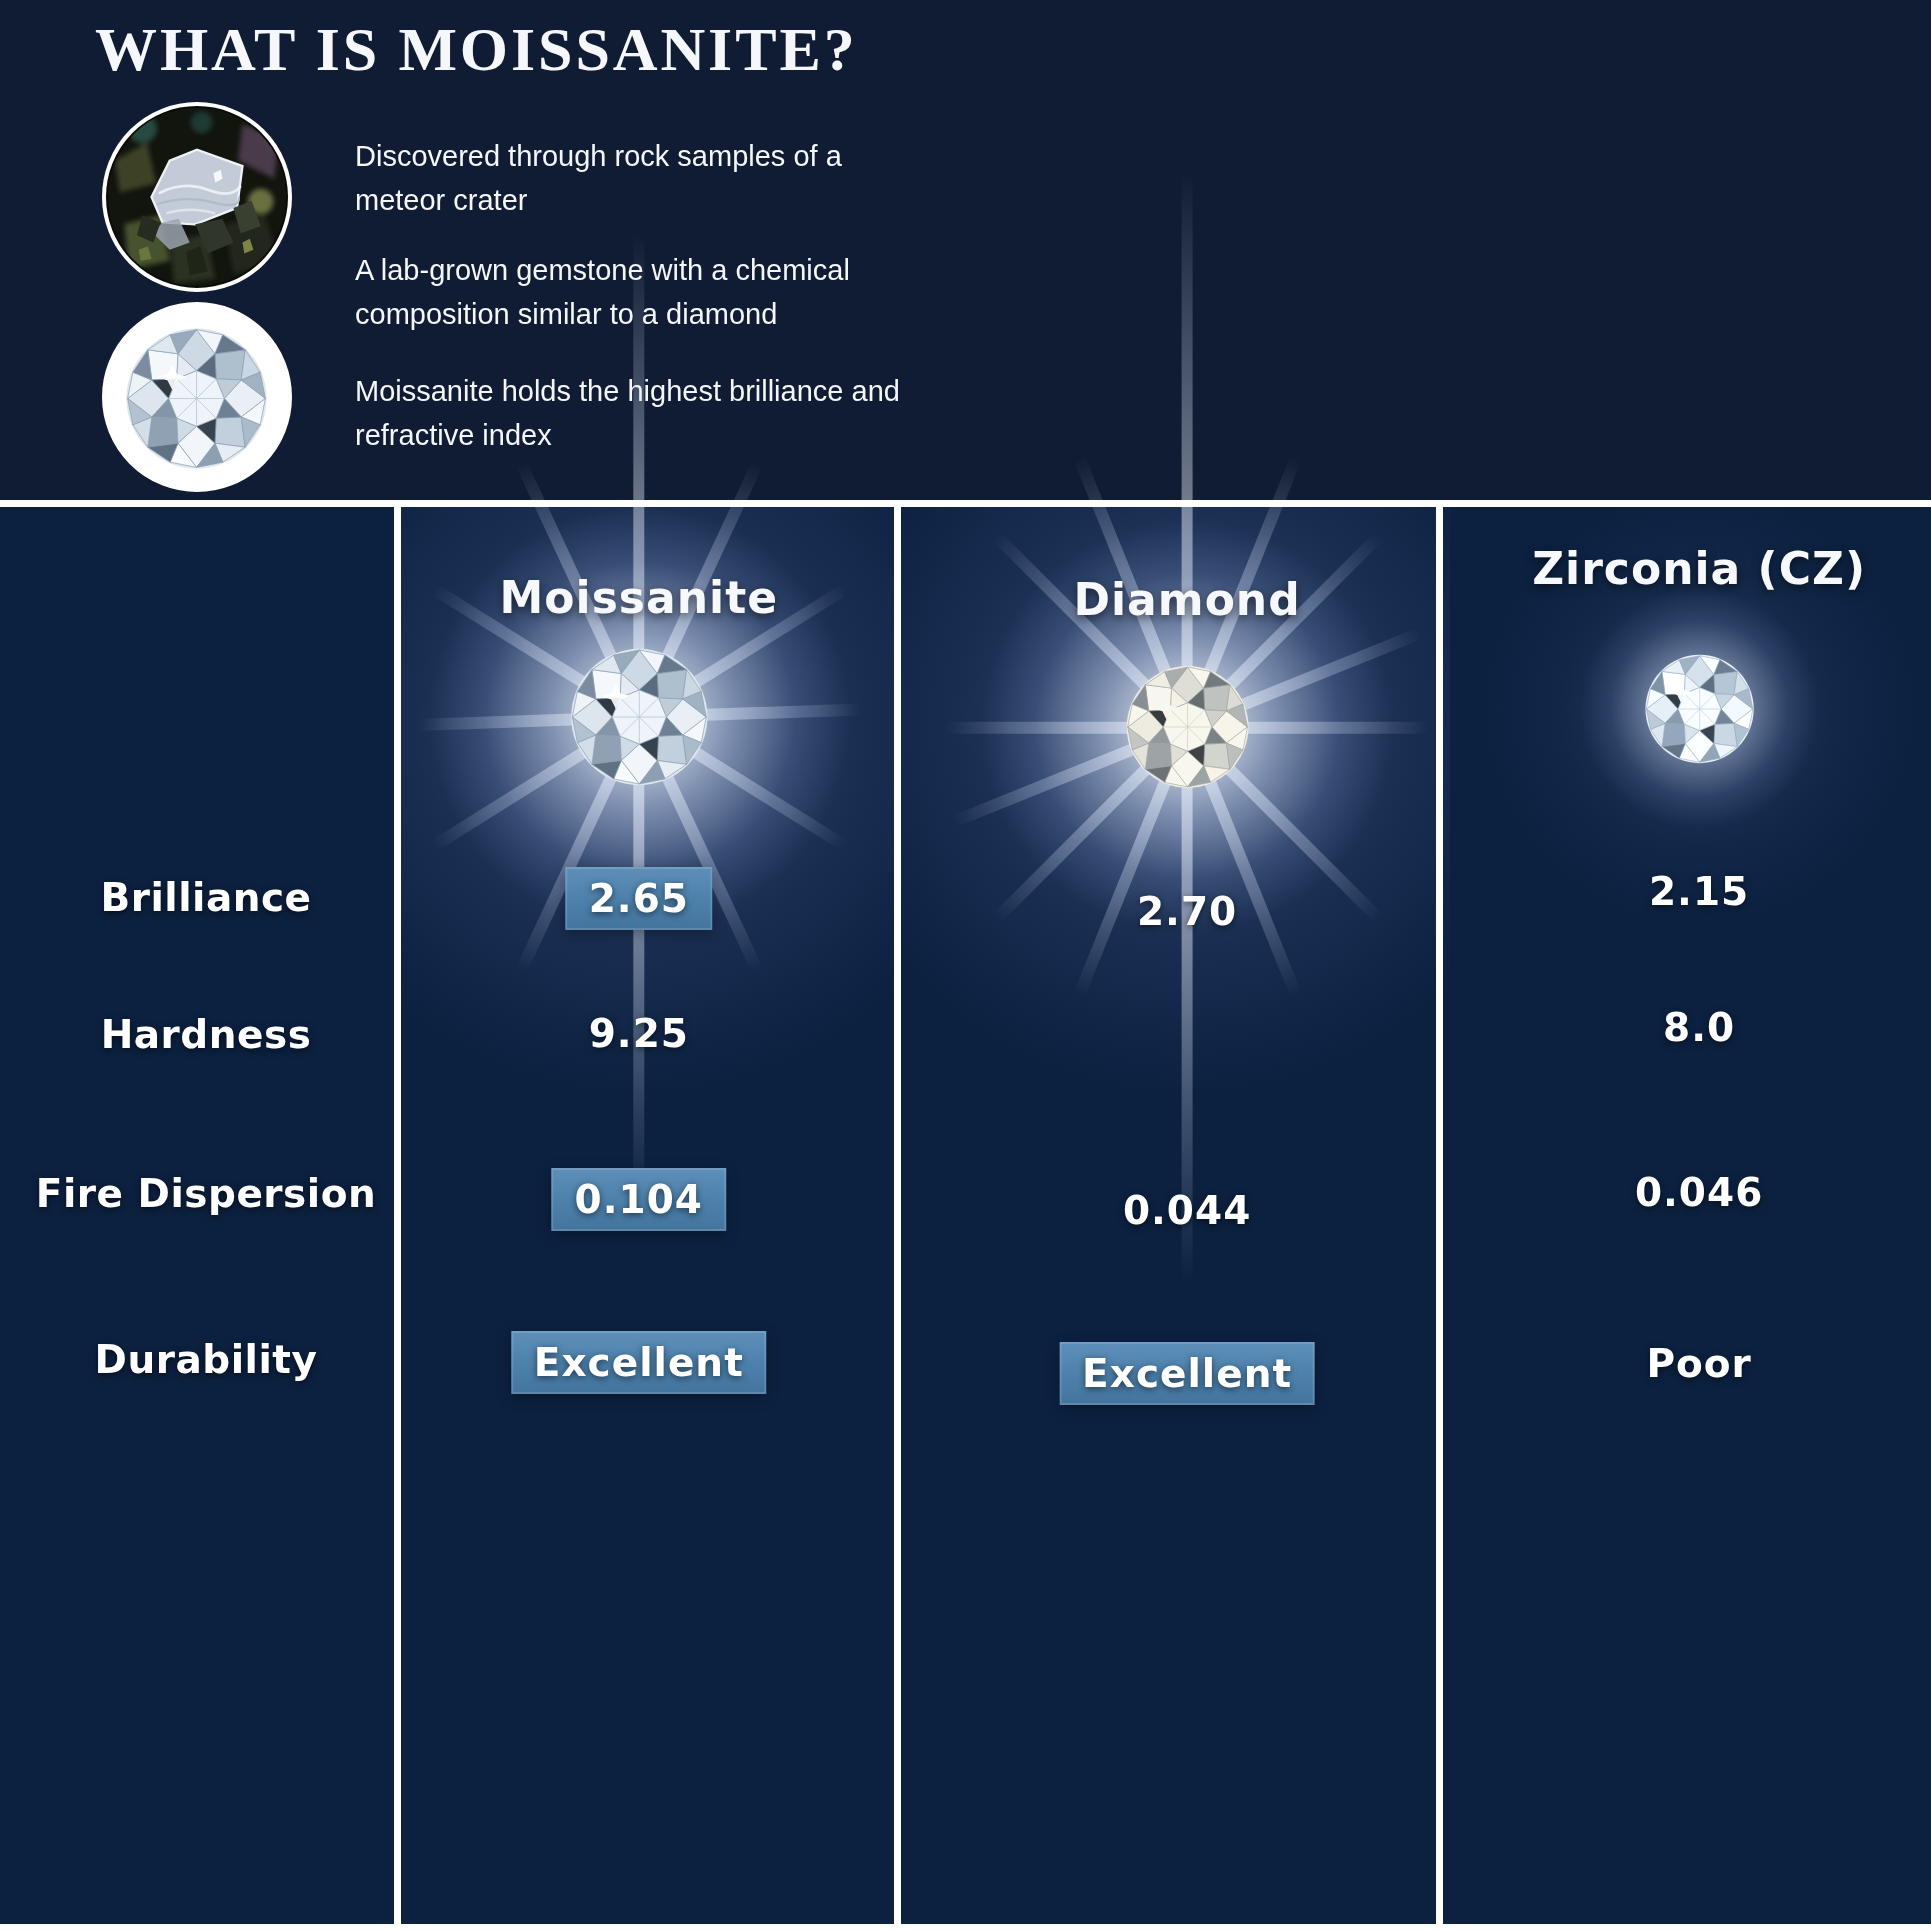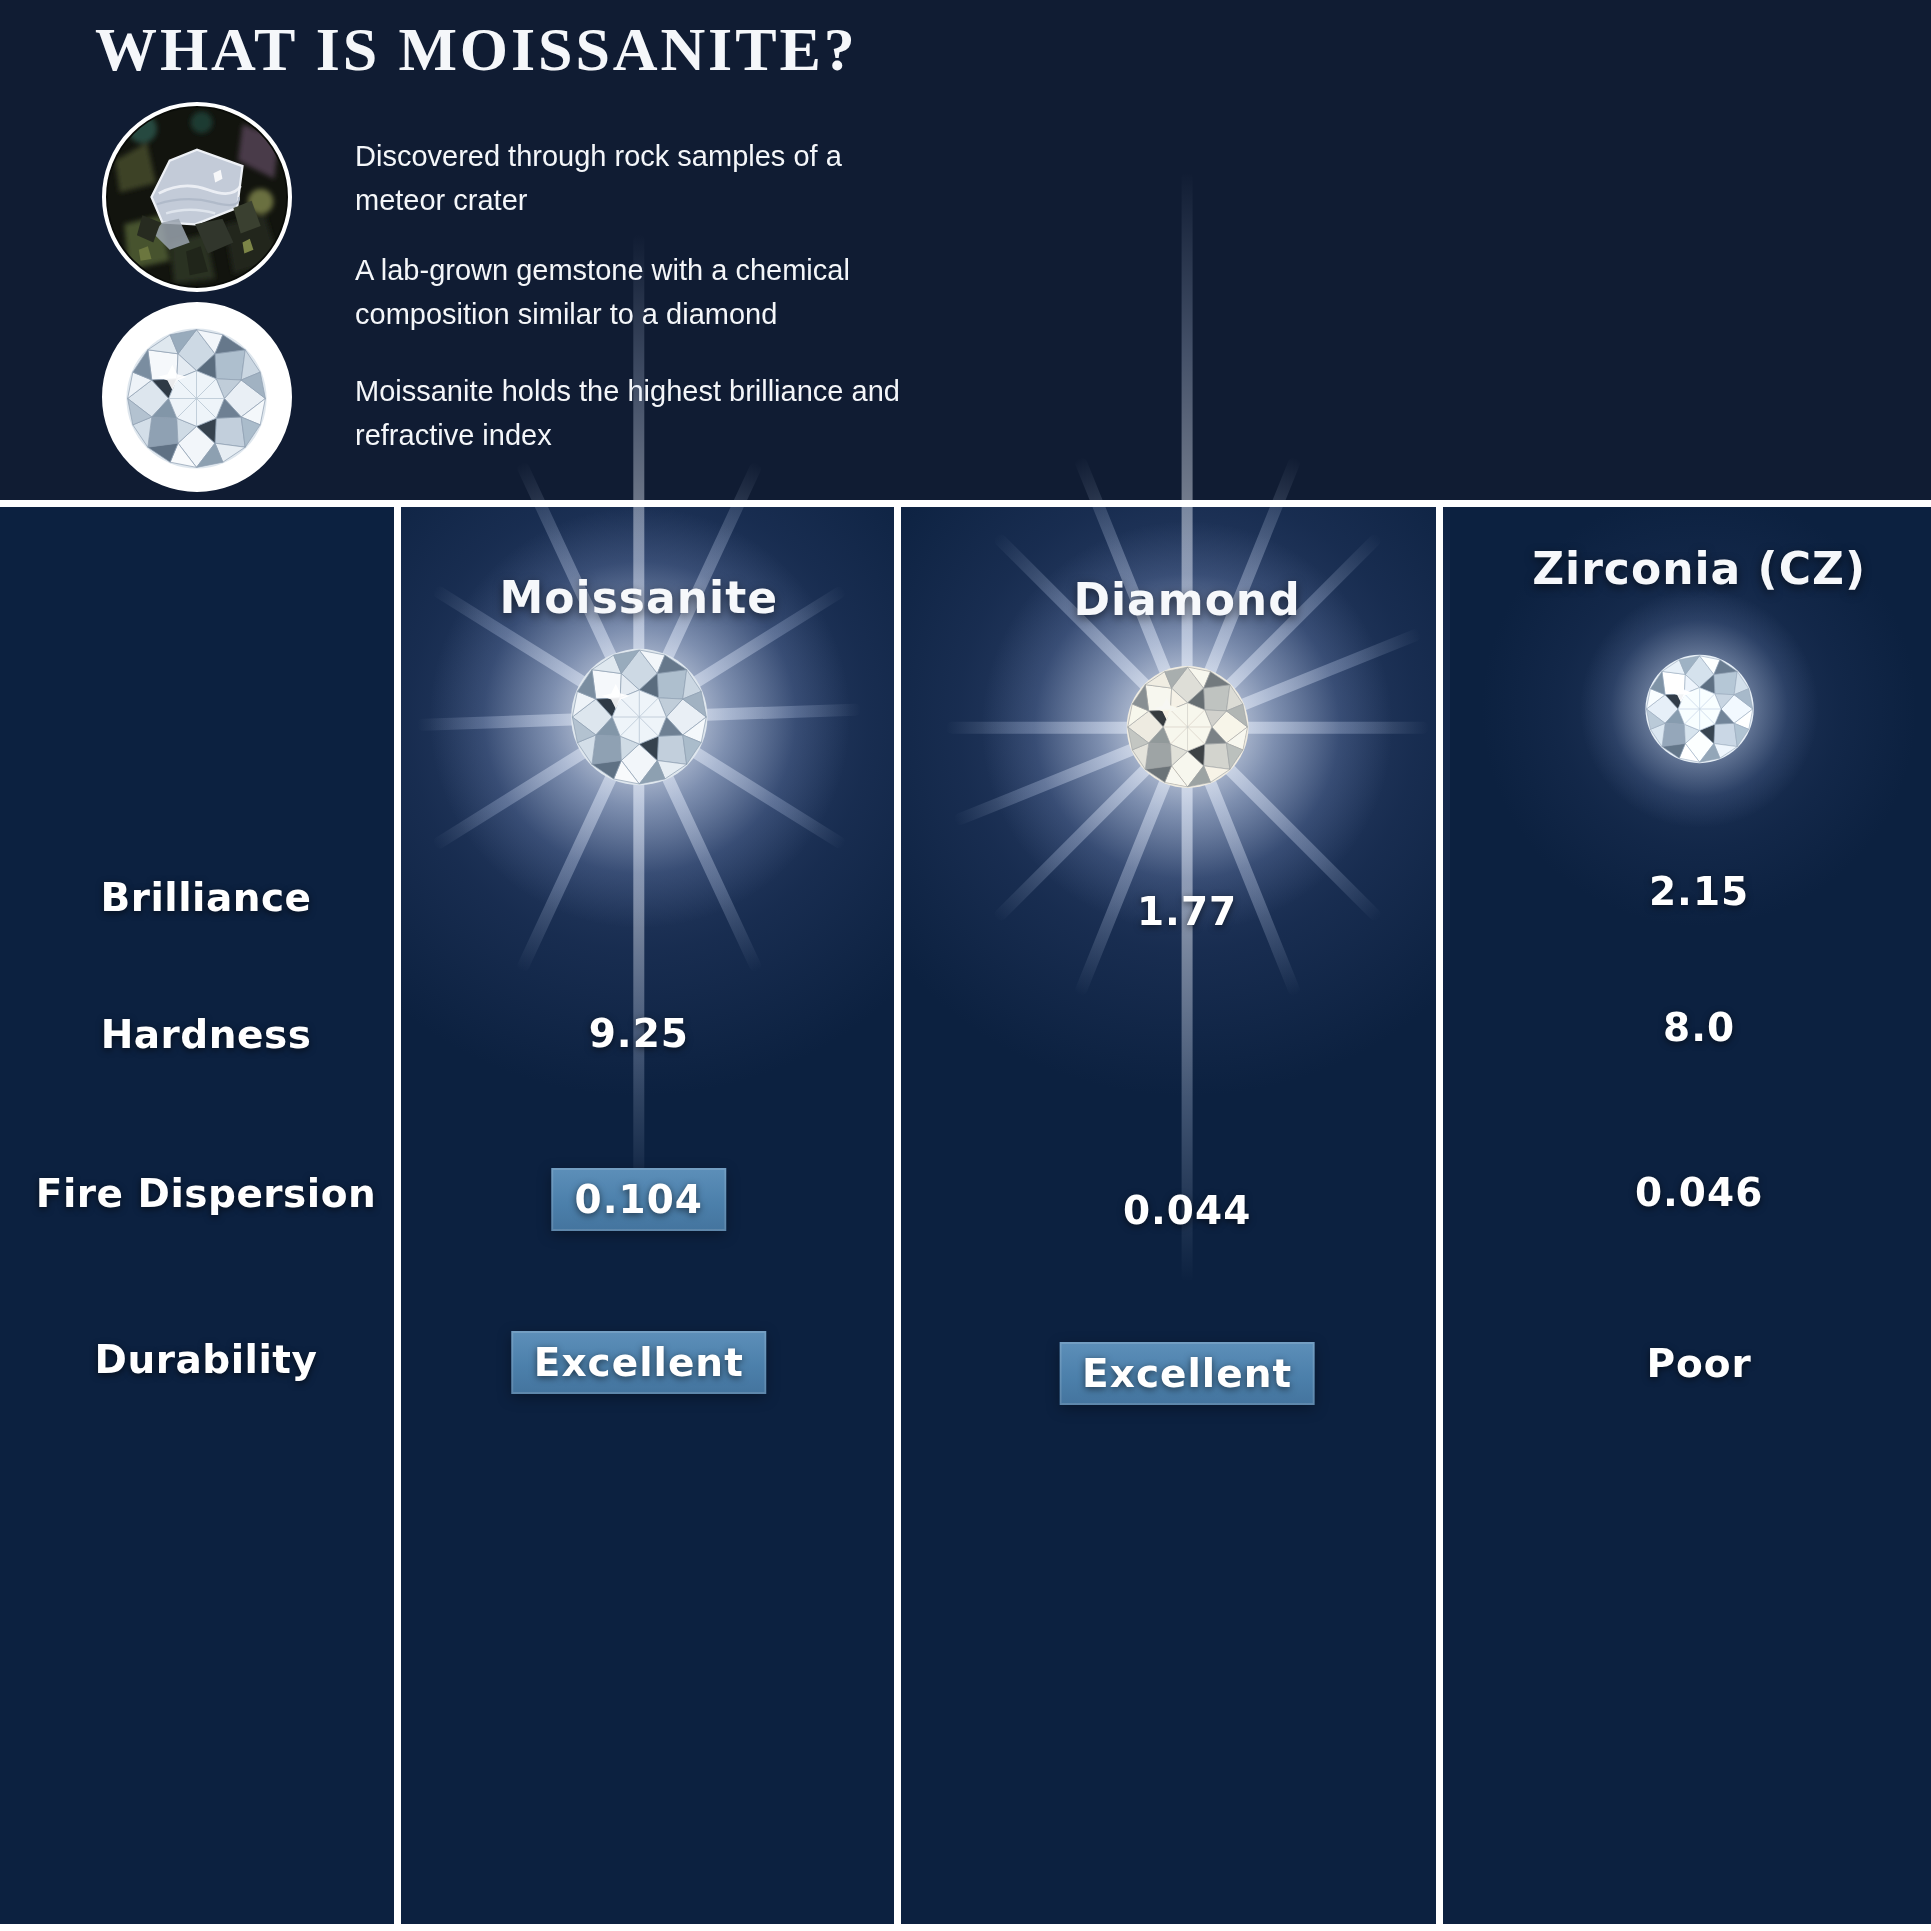--- a/index.html
+++ b/index.html
@@ -202,20 +202,23 @@
         <span class="ray" style="height:560px;margin-top:-280px;transform:rotate(-25deg)"></span>
         <span class="ray" style="height:483px;margin-top:-241px;transform:rotate(58deg)"></span>
         <span class="ray" style="height:483px;margin-top:-241px;transform:rotate(-58deg)"></span>
         <span class="ray" style="height:444px;margin-top:-222px;transform:rotate(88deg)"></span>
         <span class="core" style="width:425px;height:425px;left:-212px;top:-212px"></span>
       </div>
       <h2 class="colhead">Moissanite</h2>
       <svg class="gem" viewBox="0 0 120 120">
           <use href="#gem"></use>
         </svg>
+      <div class="slot" style="top:355px">
+        <span class="val hl">2.65</span>
+      </div>
       <div class="slot" style="top:490px">
         <span class="val">9.25</span>
       </div>
       <div class="slot" style="top:656px">
         <span class="val hl">0.104</span>
       </div>
       <div class="slot" style="top:819px">
         <span class="val hl">Excellent</span>
       </div>
     </div>
@@ -229,21 +232,21 @@
         <span class="ray" style="height:541px;margin-top:-270px;transform:rotate(-45deg)"></span>
         <span class="ray" style="height:502px;margin-top:-251px;transform:rotate(68deg)"></span>
         <span class="ray" style="height:483px;margin-top:-241px;transform:rotate(90deg)"></span>
         <span class="core" style="width:415px;height:415px;left:-208px;top:-208px"></span>
       </div>
       <h2 class="colhead">Diamond</h2>
       <svg class="gem" viewBox="0 0 120 120">
           <use href="#gem"></use>
         </svg>
       <div class="slot" style="top:368px">
-        <span class="val">1.77</span>
+        <span class="val">2.70</span>
       </div>
       <div class="slot" style="top:667px">
         <span class="val">0.044</span>
       </div>
       <div class="slot" style="top:830px">
         <span class="val hl">Excellent</span>
       </div>
     </div>
 
     <div class="col col-z">

